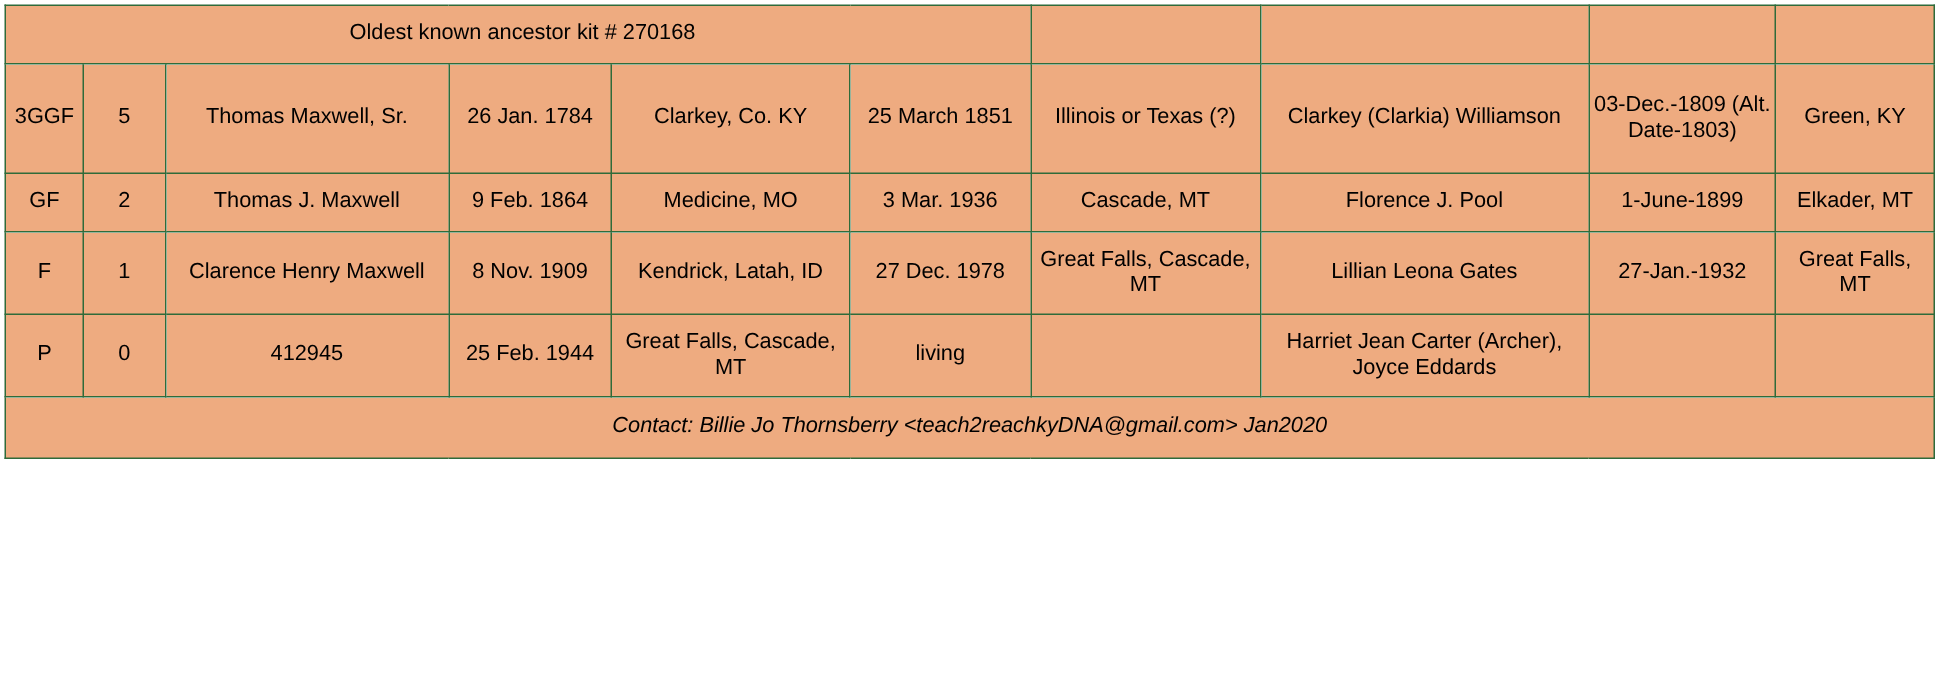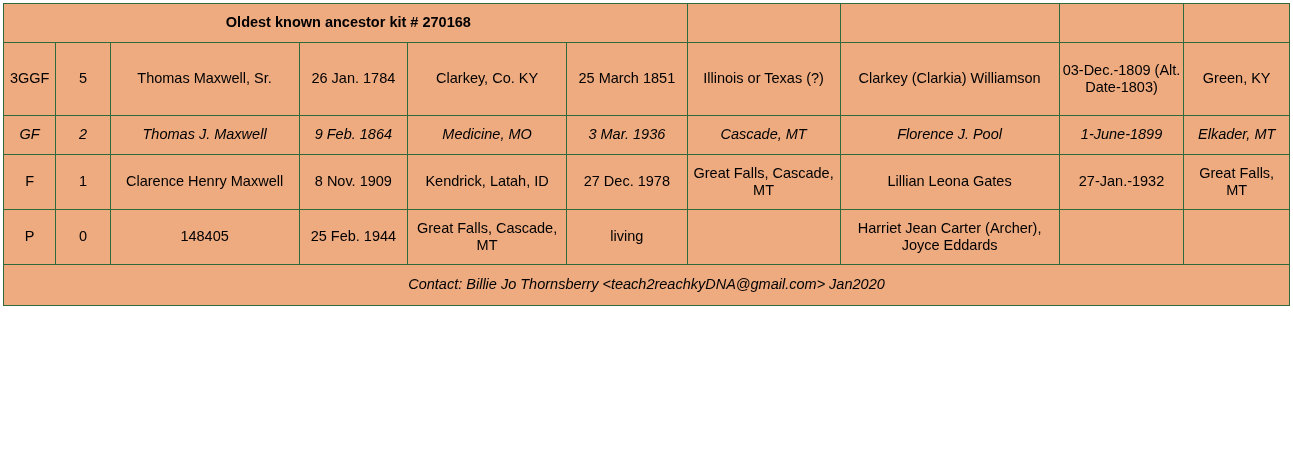--- a/index.html
+++ b/index.html
@@ -36,31 +36,31 @@
     line-height: 1.18;
     overflow: hidden;
     word-wrap: break-word;
   }
   td.blank {
     background: #eeab80;
   }
   .title-cell {
     text-align: center;
     font-size: 20px;
-    font-weight: bold;
+    font-weight: normal;
     padding-left: 9px !important;
     height: 32px;
   }
   .hdr td, td.hdr {
     font-size: 14.5px;
     height: 30px;
   }
   .r-tall td { height: 66px; }
   .r-med td { height: 48px; }
-  .r-short td { height: 32px; font-style: italic; }
+  .r-short td { height: 32px; }
   .contact td {
     height: 34px;
     font-size: 14.5px;
     text-align: center;
     font-style: italic;
   }
   
   col.c0 { width: 52px; }
   col.c1 { width: 54px; }
   col.c2 { width: 188px; }
@@ -136,21 +136,21 @@
         <td>27 Dec. 1978</td>
         <td>Great Falls, Cascade, MT</td>
         <td>Lillian Leona Gates</td>
         <td>27-Jan.-1932</td>
         <td>Great Falls, MT</td>
       </tr>
 
       <tr class="r-med">
         <td>P</td>
         <td>0</td>
-        <td>148405</td>
+        <td>412945</td>
         <td>25 Feb. 1944</td>
         <td>Great Falls, Cascade, MT</td>
         <td>living</td>
         <td></td>
         <td>Harriet Jean Carter (Archer), Joyce Eddards</td>
         <td></td>
         <td></td>
       </tr>
 
       <tr class="contact">

